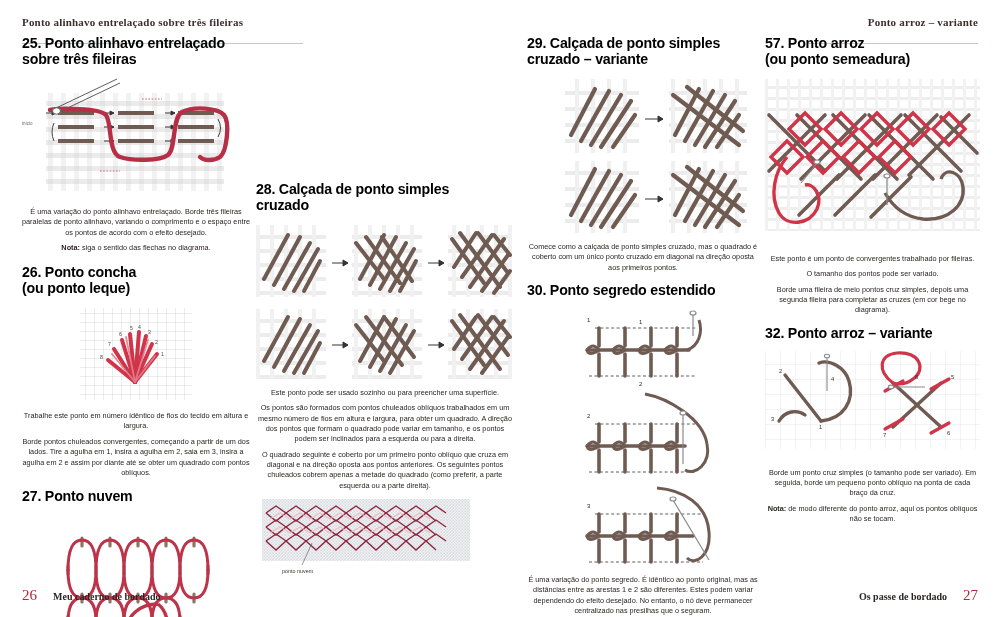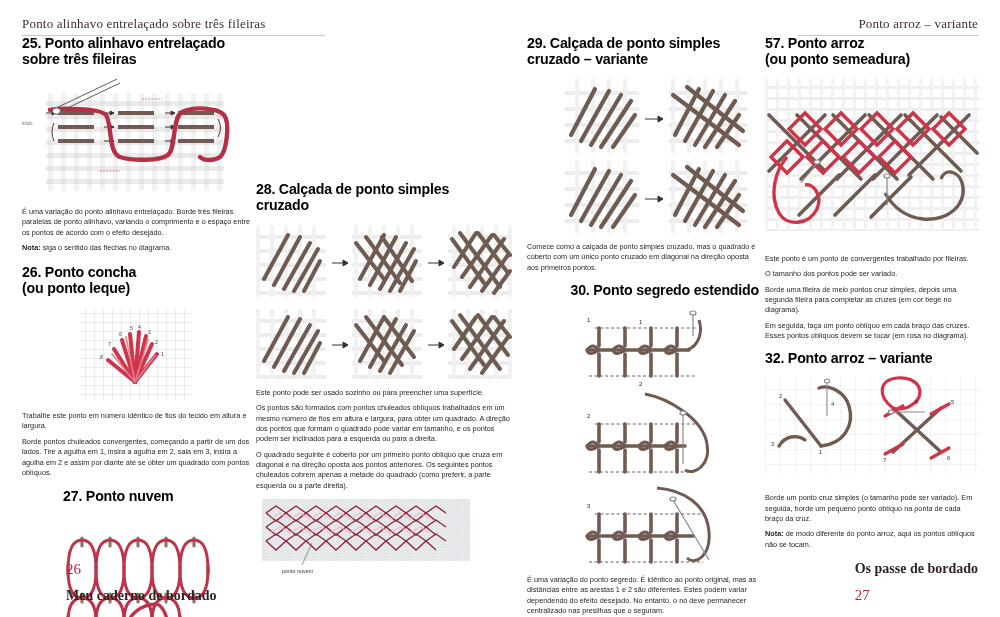--- a/index.html
+++ b/index.html
@@ -12,52 +12,50 @@
   }
   .page {
     width: 1000px; height: 617px;
     position: relative;
     background: #ffffff;
   }
   
   .runhead {
     position: absolute;
     font-family: "Liberation Serif", serif;
-    font-size: 13px;
-    font-weight: normal;
+    font-size: 11px;
+    font-weight: bold;
     color: #3b2f2c;
     letter-spacing: .2px;
-    padding-bottom: 3px;
+    padding-bottom: 15px;
     border-bottom: 1.5px solid #e6b9bc;
     white-space: nowrap;
   }
   .runhead.left  { left: 22px;  top: 16px; padding-right: 60px;}
   .runhead.right { right: 22px; top: 16px; padding-left: 60px; text-align: right;}
   
   .footer {
     position: absolute;
     bottom: 13px;
     font-family: "Liberation Serif", serif;
     display: flex;
     align-items: baseline;
-    gap: 10px;
-    flex-direction: column;
+    gap: 16px;
   }
   .footer.left  { left: 22px; }
   .footer.right { right: 22px; }
   .folio {
     font-size: 15px;
     color: #b4283a;
     font-weight: normal;
   }
   .footer-title {
-    font-size: 14px;
+    font-size: 10px;
     font-weight: bold;
     color: #2e2522;
-    margin-left: 44px;
   }
   
   .col { position: absolute; top: 36px; }
   .col1 { left: 22px;  width: 228px; }
   .col2 { left: 256px; width: 258px; }
   .col3 { left: 527px; width: 232px; }
   .col4 { left: 765px; width: 215px; }
 
   h2.sec {
     color: #000000;
@@ -66,21 +64,21 @@
     line-height: 1.12;
     letter-spacing: -.2px;
     margin-bottom: 7px;
   }
 
   p.body {
     font-size: 7.3px;
     line-height: 1.42;
     color: #231f1d;
     margin-bottom: 5px;
-    text-align: left;
+    text-align: center;
   }
   p.body b { font-weight: bold; }
   p.note { margin-top: 5px; }
 
   .fig { position: relative; margin-bottom: 7px; }
   .fig svg { display: block; }
 </style>
 </head>
 <body>
 
@@ -198,21 +196,21 @@
           <text x="97" y="32">6</text>
           <text x="86" y="42">7</text>
           <text x="78" y="55">8</text>
         </g>
       </svg>
     </div>
 
     <p class="body">Trabalhe este ponto em número idêntico de fios do tecido em altura e largura.</p>
     <p class="body">Borde pontos chuleados convergentes, começando a partir de um dos lados. Tire a agulha em 1, insira a agulha em 2, saia em 3, insira a agulha em 2 e assim por diante até se obter um quadrado com pontos oblíquos.</p>
 
-    <h2 class="sec" style="margin-top:11px;margin-left:41px;">27. Ponto nuvem</h2>
+    <h2 class="sec" style="margin-top:11px;">27. Ponto nuvem</h2>
 
     <div class="fig">
       <svg width="228" height="140" viewBox="0 0 228 140">
 
         <g stroke="#8e7466" stroke-width="3.2" stroke-linecap="round">
           <line x1="60" y1="26" x2="60" y2="34"></line>
             <line x1="88" y1="26" x2="88" y2="34"></line>
           <line x1="116" y1="26" x2="116" y2="34"></line>
             <line x1="144" y1="26" x2="144" y2="34"></line>
           <line x1="172" y1="26" x2="172" y2="34"></line>
@@ -440,21 +438,21 @@
             <line x1="178" y1="152" x2="208" y2="106"></line>
           <line x1="190" y1="152" x2="212" y2="120"></line>
           <line x1="146" y1="100" x2="212" y2="150"></line>
           <line x1="160" y1="92" x2="216" y2="136"></line>
         </g>
       </svg>
     </div>
 
     <p class="body">Comece como a calçada de ponto simples cruzado, mas o quadrado é coberto com um único ponto cruzado em diagonal na direção oposta aos primeiros pontos.</p>
 
-    <h2 class="sec" style="margin-top:10px;text-align:right;">30. Ponto segredo estendido</h2>
+    <h2 class="sec" style="margin-top:10px;">30. Ponto segredo estendido</h2>
 
     <div class="fig">
       <svg width="232" height="262" viewBox="0 0 232 262">
 
         <g>
           <g stroke="#3a3230" stroke-width=".8" stroke-dasharray="3 2.4">
             <line x1="68" y1="22" x2="170" y2="22"></line>
             <line x1="62" y1="70" x2="168" y2="70"></line>
           </g>
           <g stroke="#6f5b52" stroke-width="3.6" stroke-linecap="round" fill="none">
@@ -606,21 +604,20 @@
           <ellipse cx="52" cy="87" rx="3" ry="2" fill="#fff" stroke="#8a8a8a"></ellipse>
           <line x1="122" y1="102" x2="122" y2="130"></line>
           <ellipse cx="122" cy="101" rx="3" ry="2" fill="#fff" stroke="#8a8a8a"></ellipse>
         </g>
       </svg>
     </div>
 
     <p class="body">Este ponto é um ponto de convergentes trabalhado por fileiras.</p>
     <p class="body">O tamanho dos pontos pode ser variado.</p>
     <p class="body">Borde uma fileira de meio pontos cruz simples, depois uma segunda fileira para completar as cruzes (em cor bege no diagrama).</p>
-    <p class="body">Em seguida, faça um ponto oblíquo em cada braço das cruzes. Esses pontos oblíquos devem se tocar (em rosa no diagrama).</p>
 
     <h2 class="sec" style="margin-top:10px;">32. Ponto arroz – variante</h2>
 
     <div class="fig">
       <svg width="215" height="112" viewBox="0 0 215 112">
         <defs>
           <pattern id="g9" width="15" height="15" patternUnits="userSpaceOnUse">
             <rect width="15" height="15" fill="#ffffff"></rect>
             <path d="M15 0 L0 0 0 15" fill="none" stroke="#dddddd" stroke-width=".7"></path>
           </pattern>

